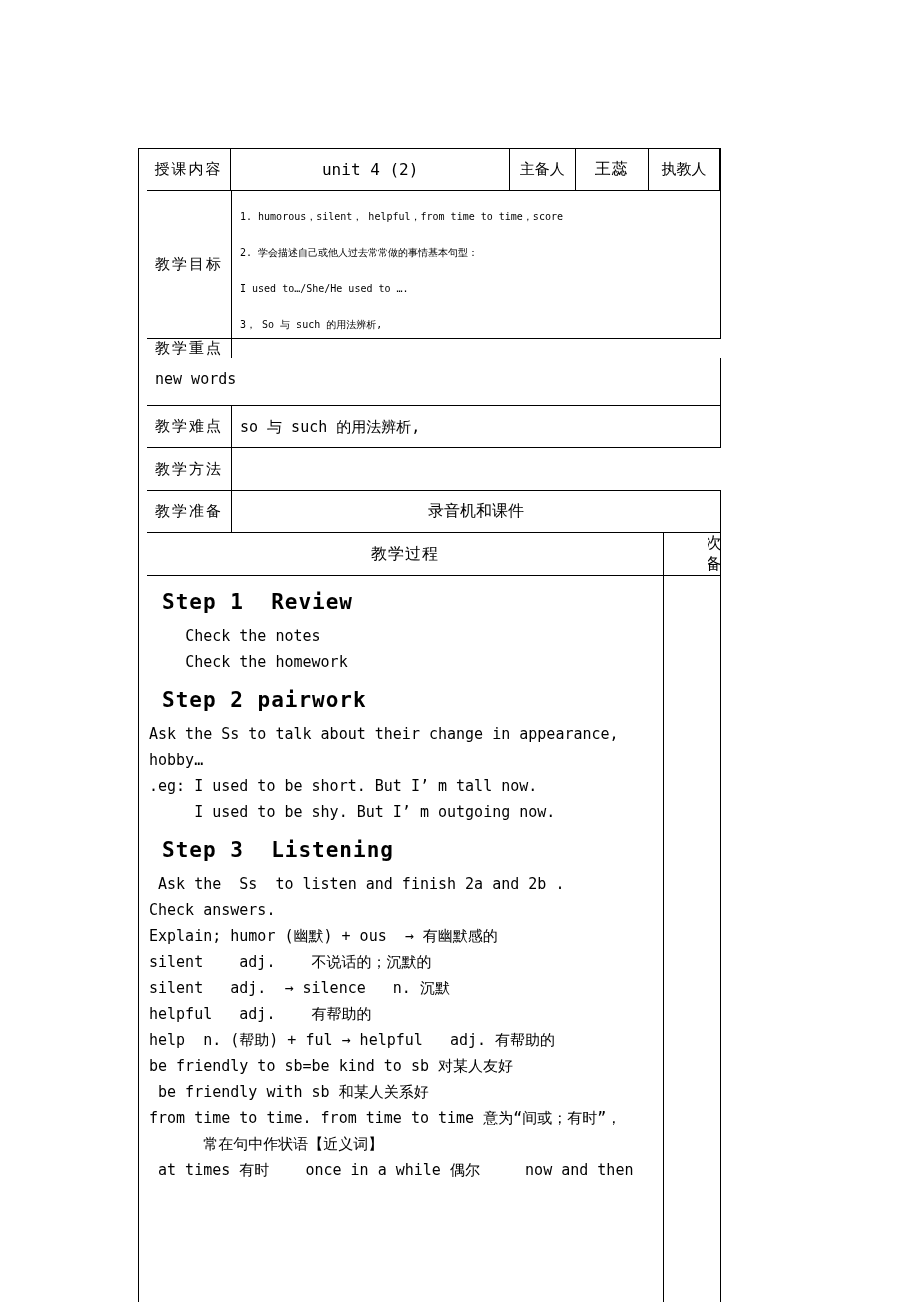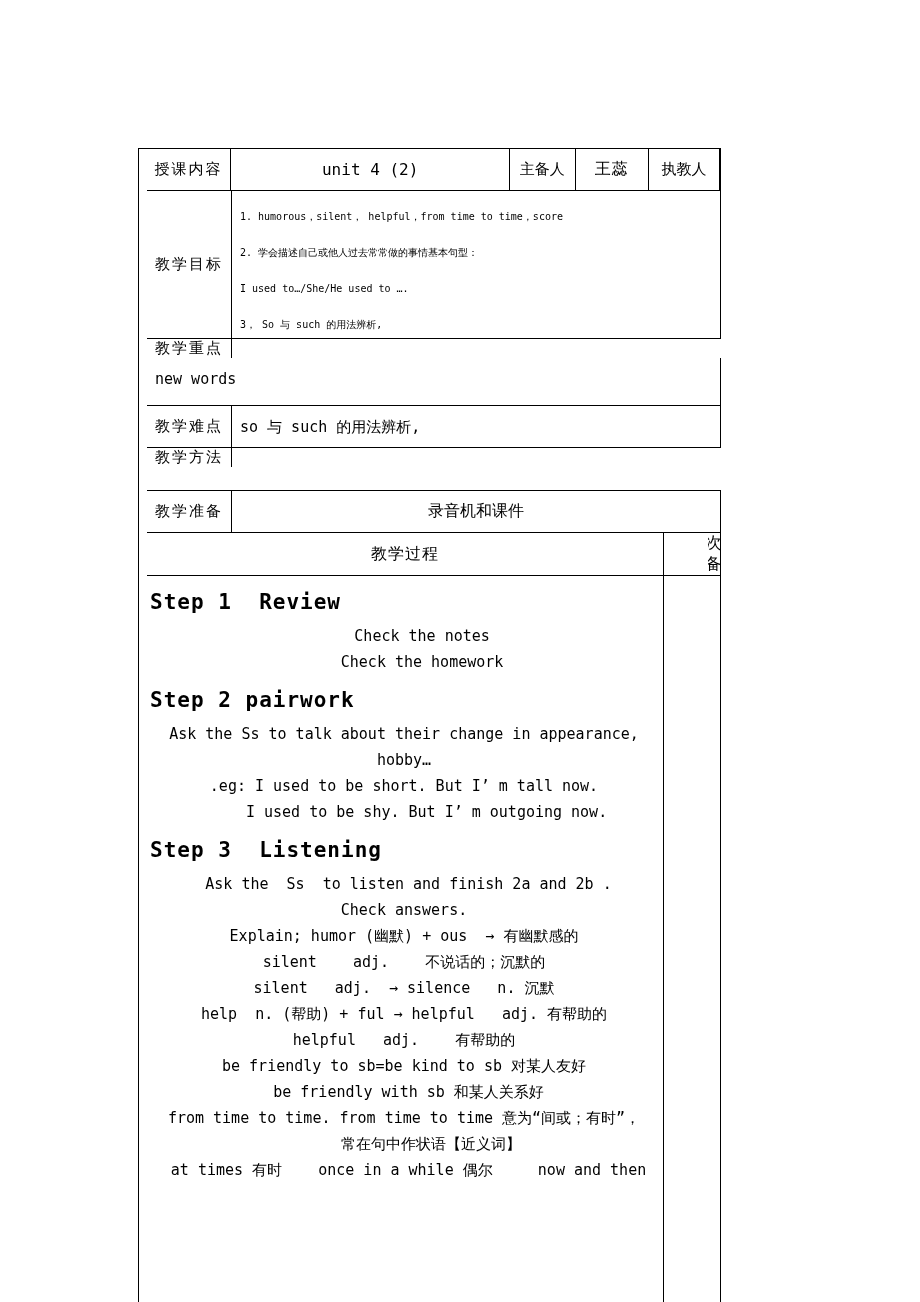--- a/index.html
+++ b/index.html
@@ -30,43 +30,43 @@
 
   .row-obj { height: 148px; }
   .obj-content { flex: 1; padding: 8px 6px 0 8px; font-size: 10px; line-height: 36px; }
 
   .row-key { height: 67px; flex-direction: column; }
   .key-content { flex: 1; padding: 4px 6px 0 8px; font-size: 15px; line-height: 34px; }
 
   .row-diff { height: 42px; }
   .diff-content { flex: 1; display: flex; flex-direction: column; justify-content: center; padding-left: 8px; font-size: 15px; line-height: 20px; }
 
-  .row-method { height: 43px; flex-direction: column; }
+  .row-method { height: 43px; }
   .method-content { flex: 1; font-size: 16px; }
 
   .row-prep { height: 42px; }
   .prep-content { flex: 1; font-size: 16px; }
 
   .row-process { height: 43px; gap: 44px; }
   .process-left { width: 517px; font-size: 16px; letter-spacing: 1px; }
   .process-right { flex: 1; font-size: 16px; letter-spacing: 1px; }
 
   .row-body { height: 727px; border-bottom: none; }
   .body-left { width: 517px; padding: 14px 4px 0 2px; }
   .body-right { flex: 1; }
 
   .cell-line { white-space: pre-wrap; }
   .step-heading {
     font-size: 21px; font-weight: bold;
-    margin: 13px 0 9px 1px;
+    margin: 13px 0 9px 13px;
     white-space: pre-wrap;
     letter-spacing: 1px;
   }
   .step-heading:first-child { margin-top: 0; }
-  .body-line { font-size: 15px; line-height: 26px; white-space: pre-wrap; text-align: center; }
+  .body-line { font-size: 15px; line-height: 26px; white-space: pre-wrap; }
 </style>
 </head>
 <body>
 
 <div class="page">
   <div class="doc-table">
 
     <div class="row row-1">
       <div class="cell label-cell c-center">授课内容</div>
       <div class="cell r1-title c-center">unit 4 (2)</div>
@@ -124,22 +124,22 @@
           <div class="body-line">Ask the Ss to talk about their change in appearance,</div>
           <div class="body-line">hobby…</div>
           <div class="body-line">.eg: I used to be short. But I’ m tall now.</div>
           <div class="body-line">     I used to be shy. But I’ m outgoing now.</div>
           <div class="step-heading">Step 3  Listening</div>
           <div class="body-line"> Ask the  Ss  to listen and finish 2a and 2b .</div>
           <div class="body-line">Check answers.</div>
           <div class="body-line">Explain; humor (幽默) + ous  → 有幽默感的</div>
           <div class="body-line">silent    adj.    不说话的；沉默的</div>
           <div class="body-line">silent   adj.  → silence   n. 沉默</div>
+          <div class="body-line">helpful   adj.    有帮助的</div>
           <div class="body-line">help  n. (帮助) + ful → helpful   adj. 有帮助的</div>
-          <div class="body-line">helpful   adj.    有帮助的</div>
           <div class="body-line">be friendly to sb=be kind to sb 对某人友好</div>
           <div class="body-line"> be friendly with sb 和某人关系好</div>
           <div class="body-line">from time to time. from time to time 意为“间或；有时”，</div>
           <div class="body-line">      常在句中作状语【近义词】</div>
           <div class="body-line"> at times 有时    once in a while 偶尔     now and then</div>
         </div>
       <div class="cell body-right"></div>
     </div>
 
   </div>

